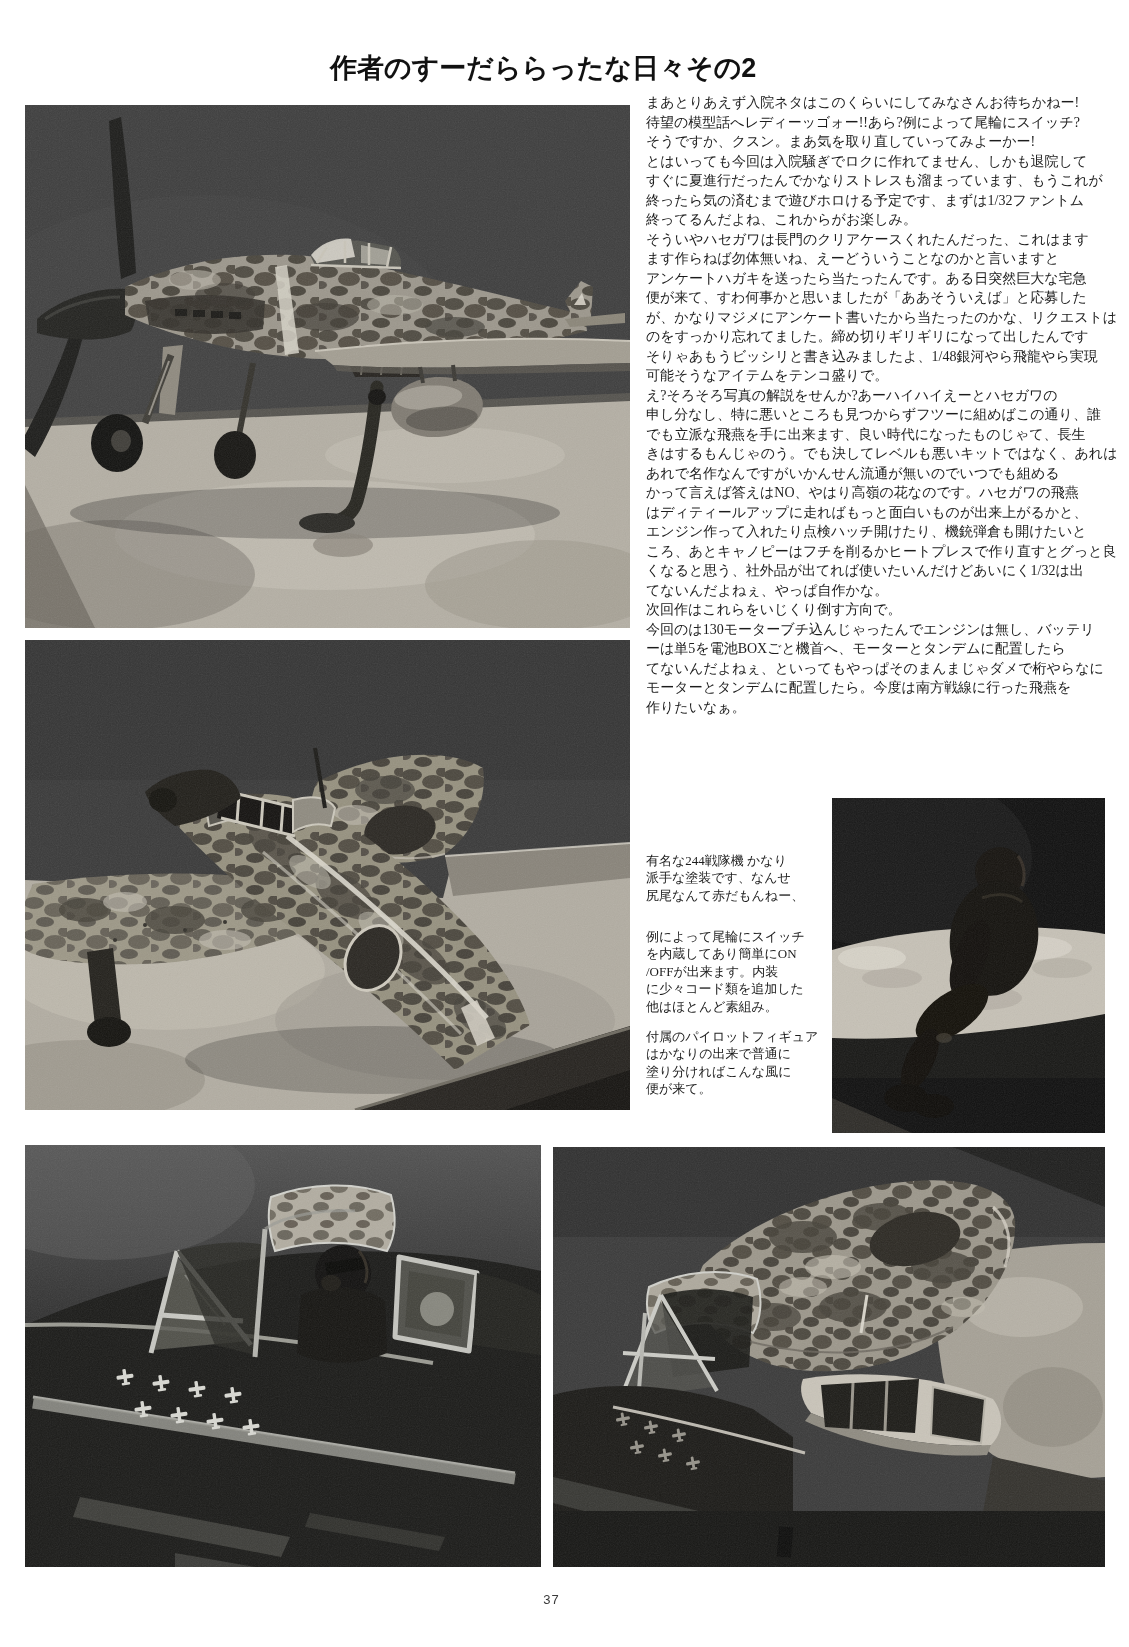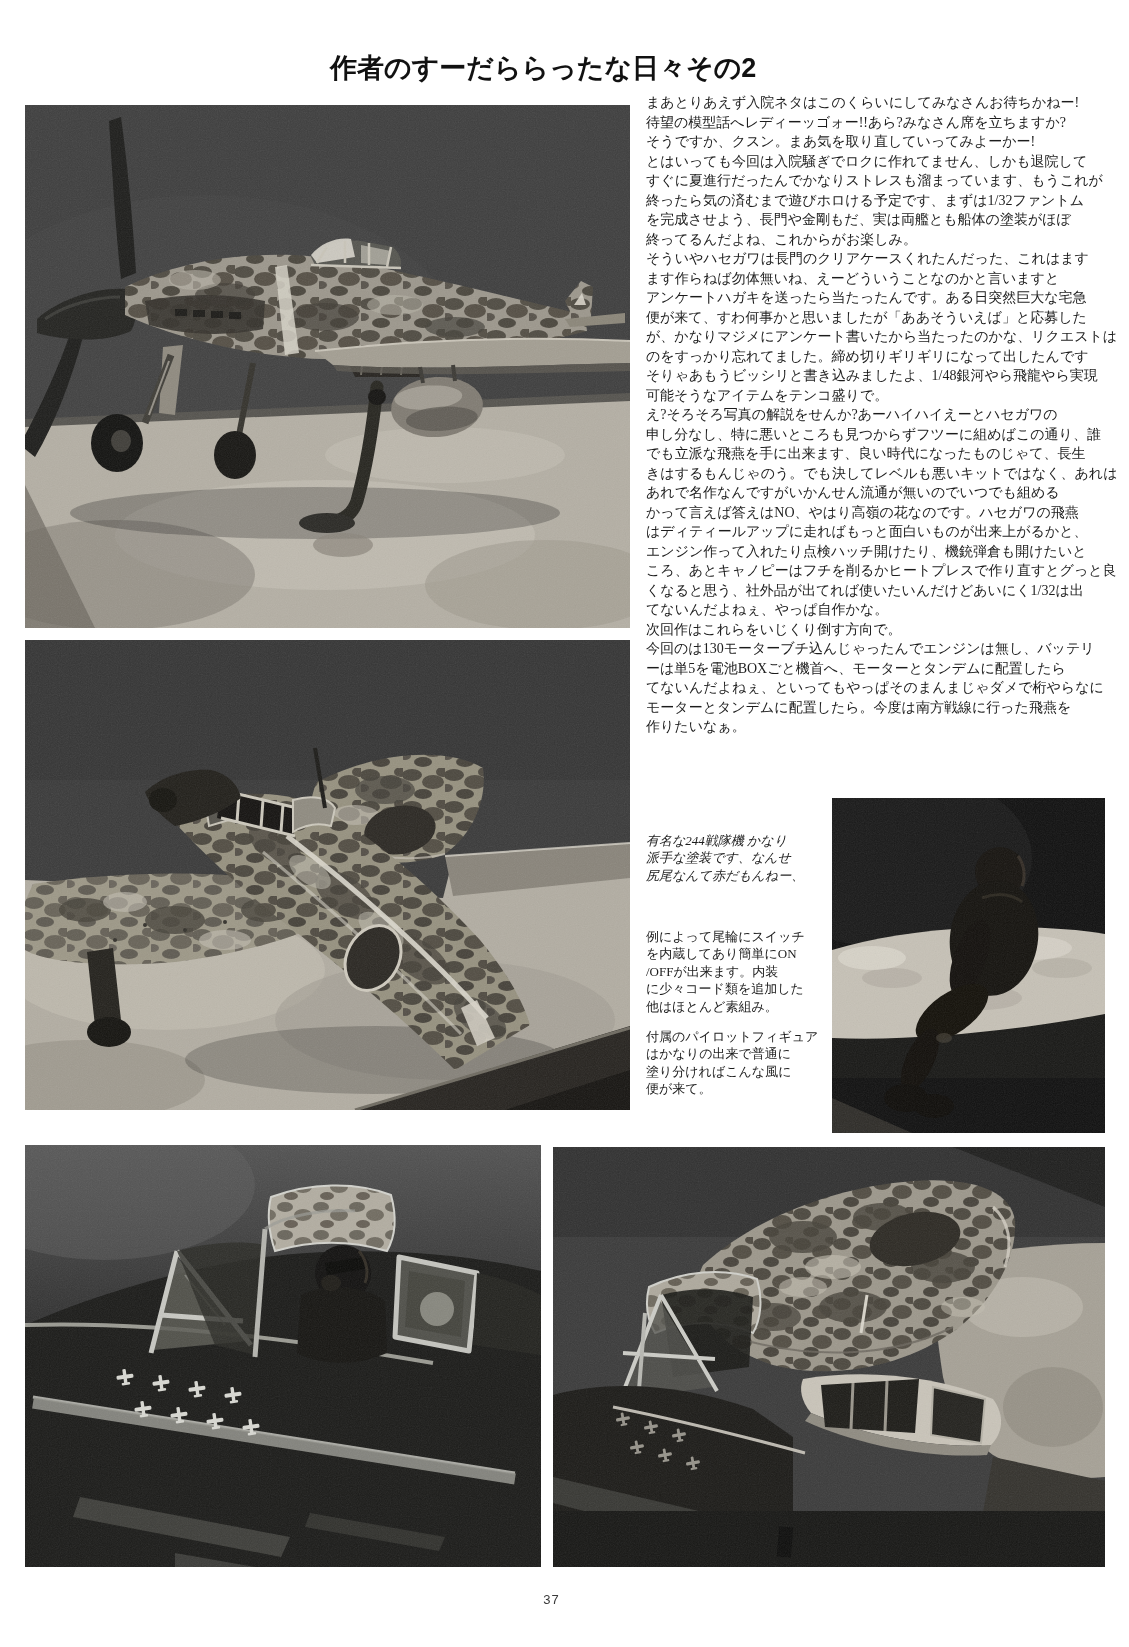--- a/index.html
+++ b/index.html
@@ -4,21 +4,21 @@
 <style>
   html,body{margin:0;padding:0;background:#e8e8e8;}
   .page{position:relative;width:1129px;height:1647px;background:#ffffff;margin:0 auto;
         font-family:"Liberation Serif","DejaVu Serif",serif;color:#1c1c1c;overflow:hidden;}
   .title{position:absolute;left:330px;top:50px;width:480px;font-family:"Liberation Sans","DejaVu Sans",sans-serif;
          font-size:27px;font-weight:600;letter-spacing:0px;color:#111;white-space:nowrap;}
   .article{position:absolute;left:646px;top:93px;width:466px;font-size:14px;line-height:19.5px;}
   .article .line{white-space:nowrap;}
   .caption{position:absolute;left:646px;width:180px;font-size:13px;line-height:17.4px;}
   .caption .line{white-space:nowrap;}
-  .cap1{top:832px;font-style:italic;} .cap2{top:928px;} .cap3{top:1028px;}
+  .cap1{top:852px;} .cap2{top:928px;} .cap3{top:1028px;}
   .photo{position:absolute;overflow:hidden;background:#3d3d3d;}
   .photo svg{display:block;}
   .ph1{left:25px;top:105px;width:605px;height:523px;}
   .ph2{left:25px;top:640px;width:605px;height:470px;}
   .ph3{left:832px;top:798px;width:273px;height:335px;background:#101010;}
   .ph4{left:25px;top:1145px;width:516px;height:422px;background:#1b1b19;}
   .ph5{left:553px;top:1147px;width:552px;height:420px;}
   .pagenum{position:absolute;left:0;top:1592px;width:1103px;text-align:center;
            font-family:"Liberation Sans","DejaVu Sans",sans-serif;font-size:13px;color:#3a3a3a;letter-spacing:1px;}
 </style>
@@ -109,26 +109,25 @@
         <path d="M352,282 C348,320 342,360 332,396 C328,408 320,414 310,416" stroke="#26251f" stroke-width="13" fill="none" stroke-linecap="round"></path>
         <ellipse cx="302" cy="418" rx="28" ry="10" fill="#2a2925"></ellipse>
         <ellipse cx="352" cy="292" rx="9" ry="8" fill="#141311"></ellipse>
       </g>
       <rect width="605" height="523" filter="url(#g1)" opacity="0.13"></rect>
     </svg>
   </div>
 
   <div class="article">
       <div class="line">まあとりあえず入院ネタはこのくらいにしてみなさんお待ちかねー!</div>
-      <div class="line">待望の模型話へレディーッゴォー!!あら?みなさん席を立ちますか?</div>
+      <div class="line">待望の模型話へレディーッゴォー!!あら?例によって尾輪にスイッチ?</div>
       <div class="line">そうですか、クスン。まあ気を取り直していってみよーかー!</div>
       <div class="line">とはいっても今回は入院騒ぎでロクに作れてません、しかも退院して</div>
       <div class="line">すぐに夏進行だったんでかなりストレスも溜まっています、もうこれが</div>
       <div class="line">終ったら気の済むまで遊びホロける予定です、まずは1/32ファントム</div>
-      <div class="line">を完成させよう、長門や金剛もだ、実は両艦とも船体の塗装がほぼ</div>
       <div class="line">終ってるんだよね、これからがお楽しみ。</div>
       <div class="line">そういやハセガワは長門のクリアケースくれたんだった、これはます</div>
       <div class="line">ます作らねば勿体無いね、えーどういうことなのかと言いますと</div>
       <div class="line">アンケートハガキを送ったら当たったんです。ある日突然巨大な宅急</div>
       <div class="line">便が来て、すわ何事かと思いましたが「ああそういえば」と応募した</div>
       <div class="line">が、かなりマジメにアンケート書いたから当たったのかな、リクエストは</div>
       <div class="line">のをすっかり忘れてました。締め切りギリギリになって出したんです</div>
       <div class="line">そりゃあもうビッシリと書き込みましたよ、1/48銀河やら飛龍やら実現</div>
       <div class="line">可能そうなアイテムをテンコ盛りで。</div>
       <div class="line">え?そろそろ写真の解説をせんか?あーハイハイえーとハセガワの</div>

